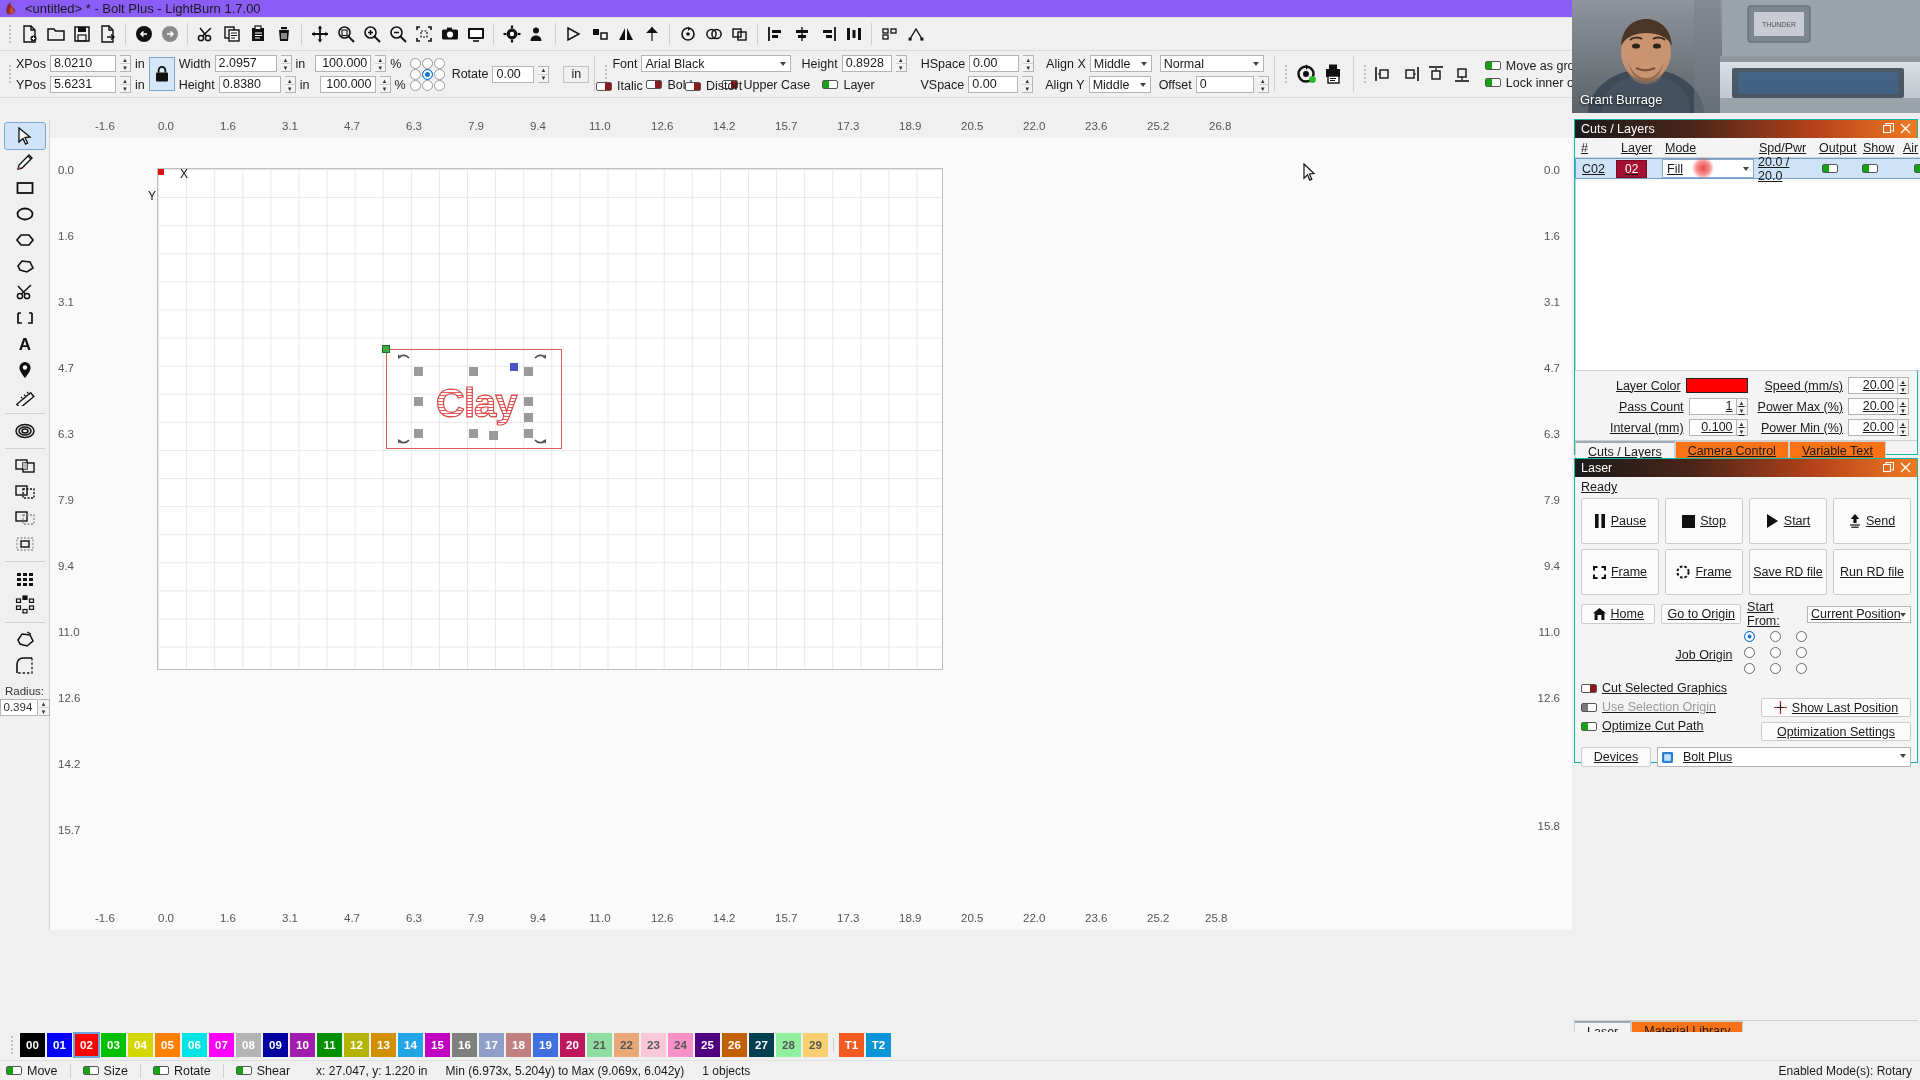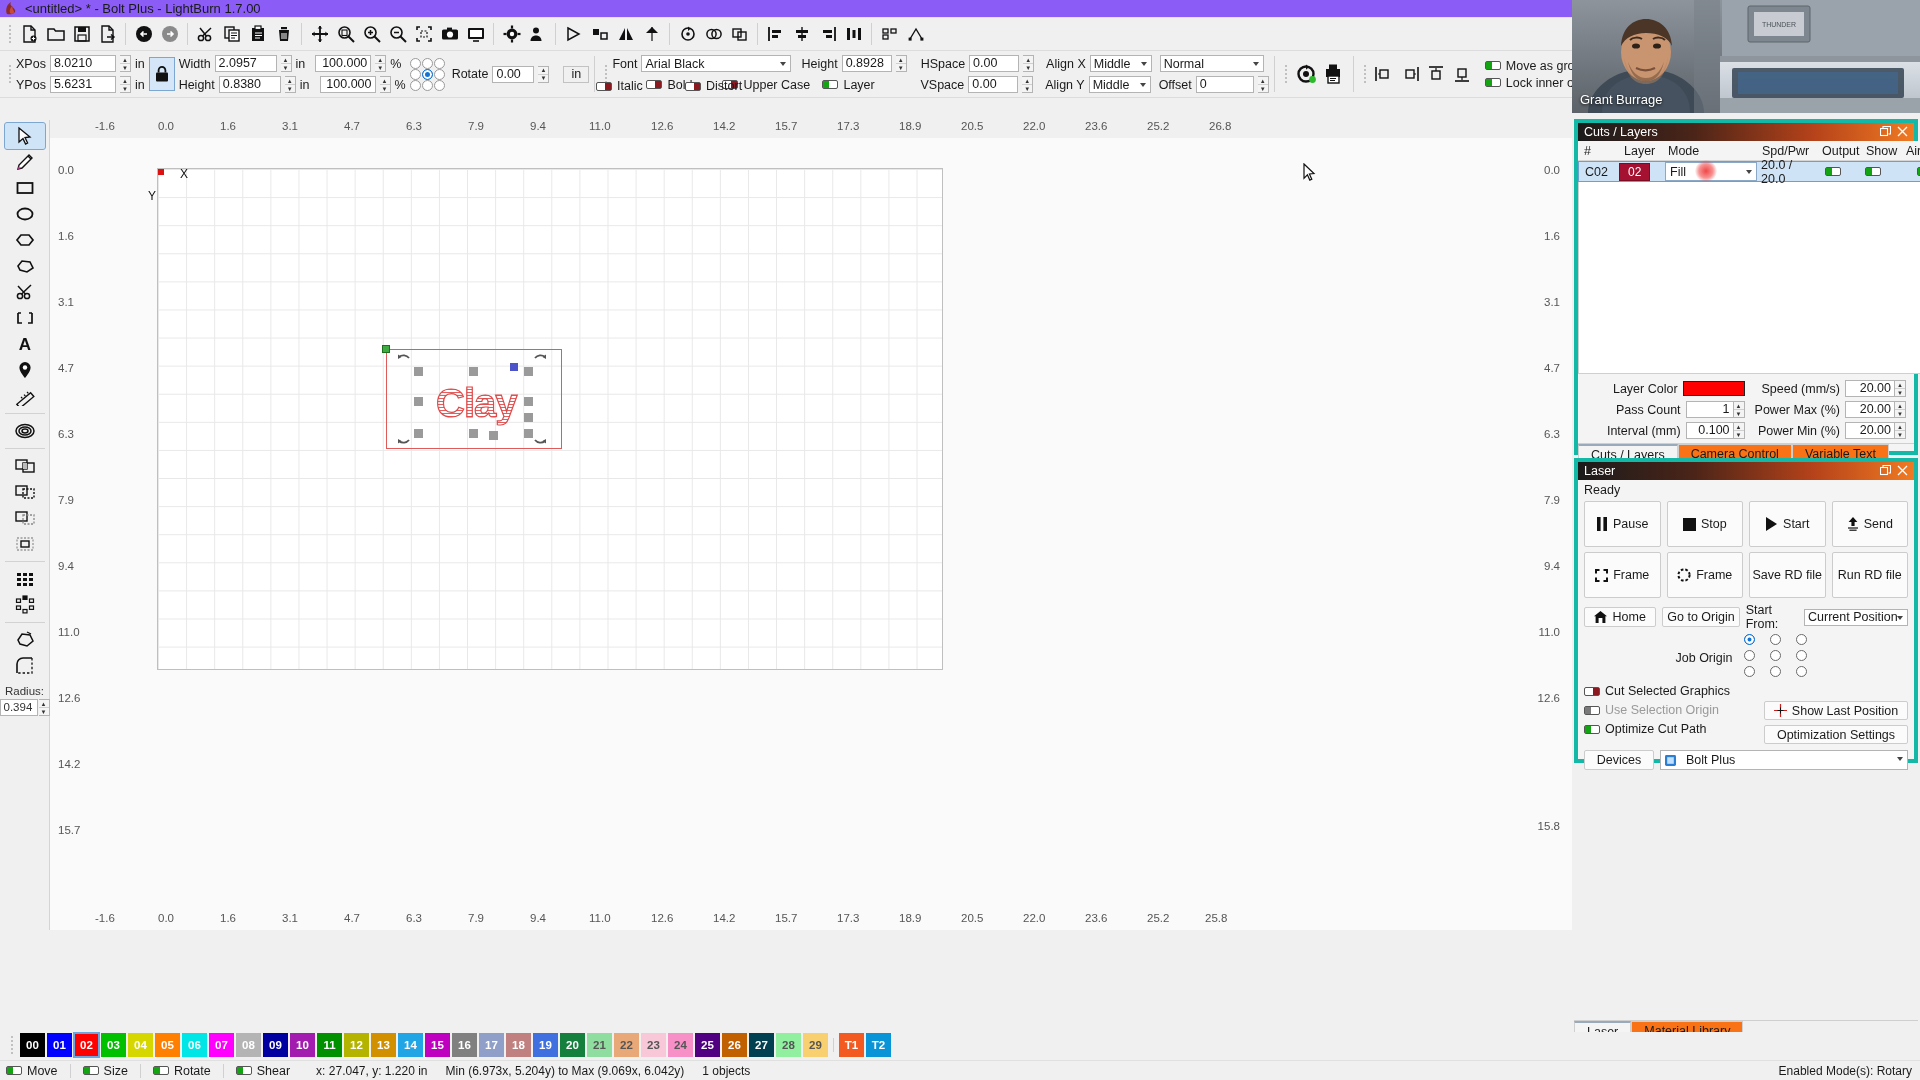--- a/index.html
+++ b/index.html
@@ -125,21 +125,21 @@
   .clayfill {
     position:absolute; font-family:"Liberation Sans", sans-serif; font-weight:900;
     font-size:40px; letter-spacing:-1px;
     background-image: repeating-linear-gradient(0deg,#d44 0 1px, transparent 1px 3px);
     -webkit-background-clip: text; background-clip:text; color:transparent;
     opacity:.85;
   }
 
   
   .rightdock { position:absolute; right:0; top:113px; width:348px; bottom:40px; background:#f0f0f0; }
-  .panel { border:4px solid #14b8a6; background:#f4f4f4; }
+  .panel { border:1px solid #14b8a6; background:#f4f4f4;text-decoration:underline; }
   .ptitle {
     height:18px; background:linear-gradient(90deg,#1b1b1b 0%, #4a2418 34%, #b5421a 70%, #f07a22 100%);
     color:#fff; display:flex; align-items:center; padding:0 6px; font-size:12.5px; gap:6px;
   }
   .ptitle .sp { flex:1; }
   .ptitle .tb { cursor:pointer; line-height:1; font-size:12px; }
 
   .lyrhead { display:flex; height:20px; align-items:center; font-size:12.5px; background:#f4f4f4; border-bottom:1px solid #d6d6d6; }
   .lyrhead div { padding-left:6px; }
   .lyrrow { display:flex; height:21px; align-items:center; background:#cfe3f7; border:1px solid #6f9fcf; font-size:12.5px; }
@@ -1251,21 +1251,21 @@
     <div class="sw" style="background: #a21caf; color: rgb(255, 255, 255);">10</div>
     <div class="sw" style="background: rgb(0, 144, 0); color: rgb(255, 255, 255);">11</div>
     <div class="sw" style="background: rgb(180, 180, 0); color: rgb(255, 255, 255);">12</div>
     <div class="sw" style="background: rgb(208, 144, 0); color: rgb(255, 255, 255);">13</div>
     <div class="sw" style="background: rgb(34, 165, 229); color: rgb(255, 255, 255);">14</div>
     <div class="sw" style="background: rgb(192, 0, 192); color: rgb(255, 255, 255);">15</div>
     <div class="sw" style="background: rgb(128, 128, 128); color: rgb(255, 255, 255);">16</div>
     <div class="sw" style="background: rgb(143, 159, 200); color: rgb(255, 255, 255);">17</div>
     <div class="sw" style="background: rgb(192, 128, 128); color: rgb(255, 255, 255);">18</div>
     <div class="sw" style="background: rgb(64, 112, 224); color: rgb(255, 255, 255);">19</div>
-    <div class="sw" style="background: #15803d; color: rgb(255, 255, 255);">20</div>
+    <div class="sw" style="background: #be185d; color: rgb(255, 255, 255);">20</div>
     <div class="sw" style="background: rgb(144, 221, 160); color: rgb(85, 85, 85);">21</div>
     <div class="sw" style="background: rgb(232, 168, 120); color: rgb(85, 85, 85);">22</div>
     <div class="sw" style="background: rgb(248, 200, 216); color: rgb(85, 85, 85);">23</div>
     <div class="sw" style="background: rgb(248, 144, 200); color: rgb(85, 85, 85);">24</div>
     <div class="sw" style="background: rgb(80, 0, 128); color: rgb(255, 255, 255);">25</div>
     <div class="sw" style="background: rgb(192, 96, 0); color: rgb(255, 255, 255);">26</div>
     <div class="sw" style="background: rgb(0, 64, 80); color: rgb(255, 255, 255);">27</div>
     <div class="sw" style="background: rgb(144, 240, 160); color: rgb(85, 85, 85);">28</div>
     <div class="sw" style="background: rgb(248, 208, 112); color: rgb(85, 85, 85);">29</div>
     <div class="stsep" style="margin:0 3px"></div>

